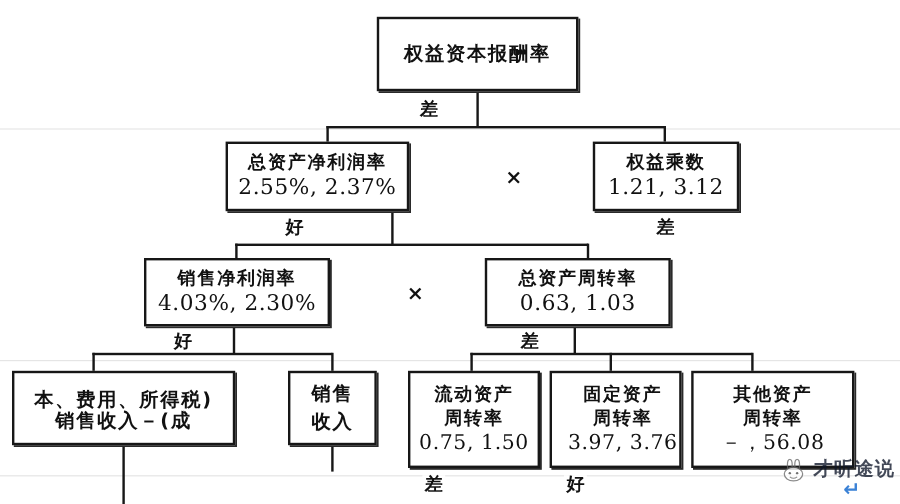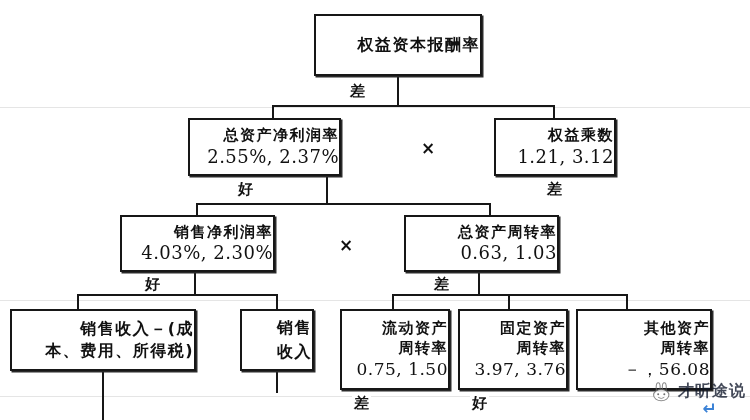--- a/index.html
+++ b/index.html
@@ -14,21 +14,21 @@
   #canvas{position:absolute;left:0;top:0;width:750px;height:420px;}
 
   
   .node{
     position:absolute;
     box-sizing:border-box;
     border:2px solid #171717;
     background:#fff;
     display:flex;
     flex-direction:column;
-    align-items:flex-end;
+    align-items:center;
     justify-content:center;
     text-align:center;
     z-index:3;
     box-shadow:1.5px 1.5px 0 #2a2a2a;
   }
   .node .cn{
     font-family:"DejaVu Sans","Liberation Sans",sans-serif;
     font-weight:bold;
     letter-spacing:1.5px;
     line-height:1.15;
@@ -156,22 +156,22 @@
   <div class="ln lnv" style="left:77px;top:294px;height:16px;"></div>
   <div class="ln lnv" style="left:276px;top:294px;height:16px;"></div>
 
   <div class="ln lnv" style="left:478px;top:272px;height:23px;"></div>
   <div class="ln lnh" style="left:392px;top:294px;width:235px;"></div>
   <div class="ln lnv" style="left:392px;top:294px;height:16px;"></div>
   <div class="ln lnv" style="left:508px;top:294px;height:16px;"></div>
   <div class="ln lnv" style="left:626px;top:294px;height:16px;"></div>
 
   <div class="node" style="left:10px;top:309px;width:186px;height:62px;">
+    <div class="cn" style="font-size:16px;margin-top:4px;">本、费用、所得税)</div>
     <div class="cn" style="font-size:16px;">销售收入－(成</div>
-    <div class="cn" style="font-size:16px;margin-top:4px;">本、费用、所得税)</div>
   </div>
 
   <div class="node" style="left:240px;top:309px;width:74px;height:62px;">
     <div class="cn" style="font-size:16px;">销售</div>
     <div class="cn" style="font-size:16px;margin-top:5px;">收入</div>
   </div>
 
   <div class="node" style="left:340px;top:309px;width:110px;height:81px;">
     <div class="cn" style="font-size:15px;">流动资产</div>
     <div class="cn" style="font-size:15px;margin-top:3px;">周转率</div>

